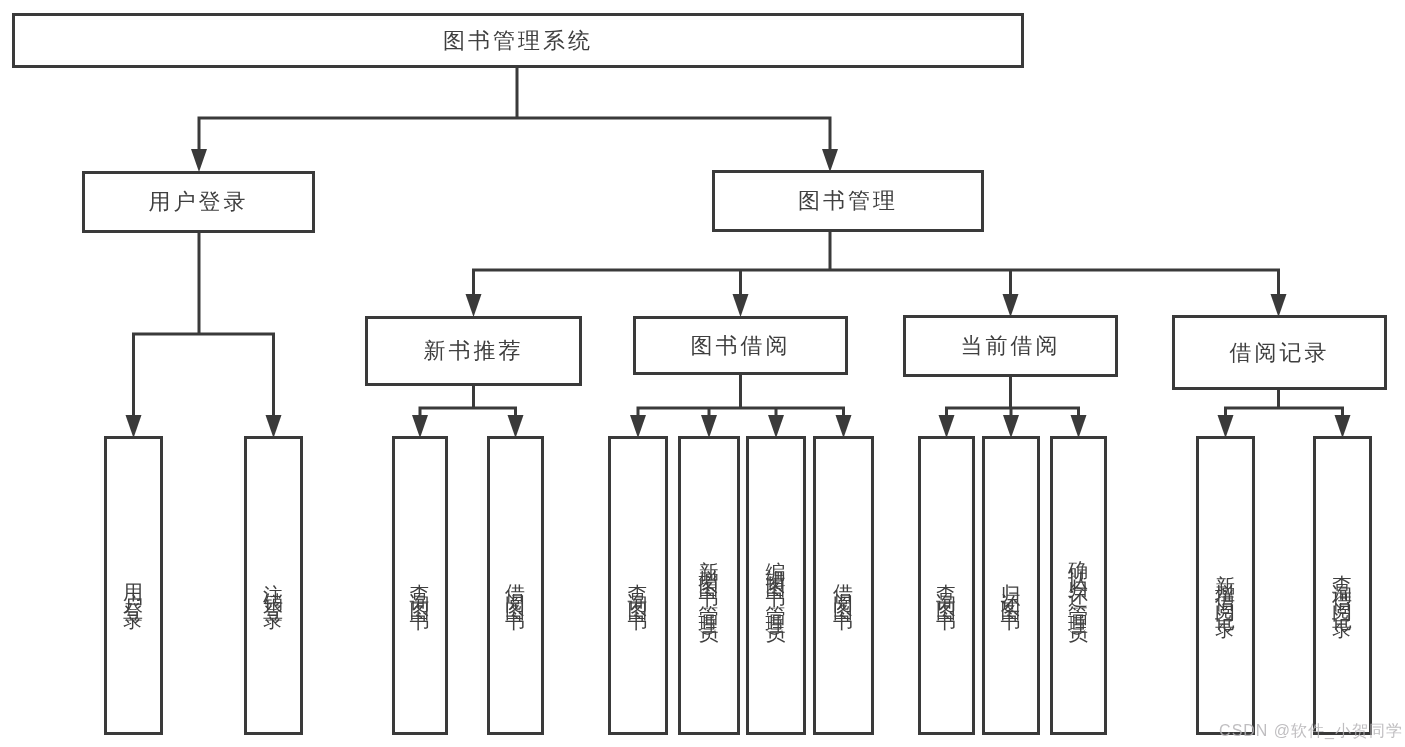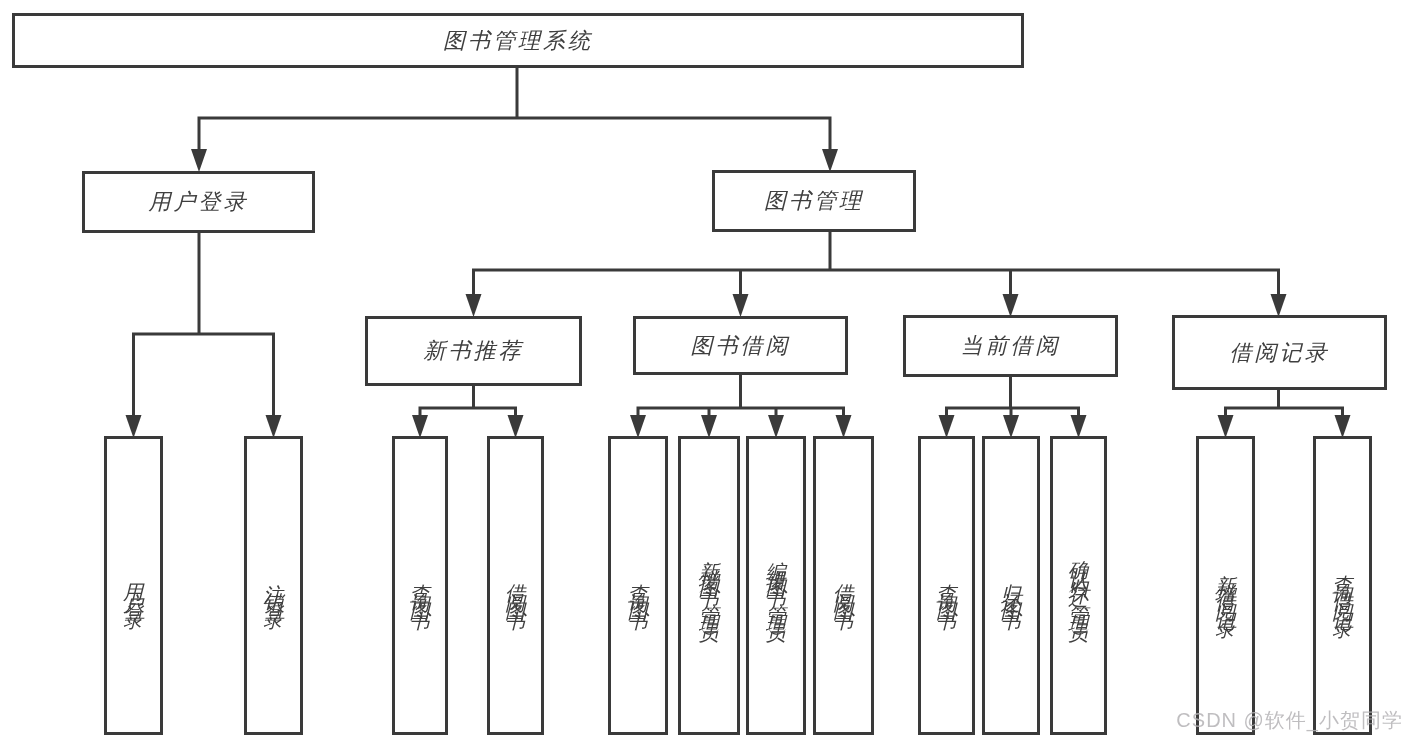--- a/index.html
+++ b/index.html
@@ -14,30 +14,30 @@
     background:var(--bg);
     font-family:"Liberation Sans","DejaVu Sans",sans-serif;
     overflow:hidden;
   }
   .wires{position:absolute;left:0;top:0;color:var(--line);}
   .wires path{stroke:currentColor;stroke-width:3;fill:none;}
   .wires path.ahead{fill:currentColor;stroke:none;}
   .box{
     position:absolute;background:#fff;border:3px solid var(--line);
     box-sizing:border-box;display:flex;align-items:center;justify-content:center;
-    color:var(--text);z-index:2;font-style:italic;
+    color:var(--text);z-index:2;
   }
   .h-label{font-size:22px;letter-spacing:3px;white-space:nowrap;}
   .leaf .v-label{
     writing-mode:vertical-rl;text-orientation:mixed;
     font-size:20px;letter-spacing:9px;line-height:1.3;white-space:nowrap;
   }
   .watermark{
-    position:absolute;right:2px;bottom:13px;z-index:5;
-    font-size:20px;letter-spacing:1px;color:var(--wm);opacity:.85;
+    position:absolute;right:2px;bottom:5px;z-index:5;
+    font-size:16px;letter-spacing:1px;color:var(--wm);opacity:.85;
     white-space:nowrap;
   }
 </style>
 </head>
 <body>
 
 <div class="canvas">
 
   <svg class="wires" width="1405" height="747" viewBox="0 0 1405 747">
 
@@ -75,21 +75,21 @@
     <path class="ahead" d="M1334.5 415 H1350.5 L1342.5 438 Z"></path>
   </svg>
 
   <div class="box" style="left:12px;top:13px;width:1012px;height:55px">
     <span class="h-label">图书管理系统</span>
   </div>
 
   <div class="box" style="left:82px;top:171px;width:233px;height:62px">
     <span class="h-label">用户登录</span>
   </div>
-  <div class="box" style="left:712px;top:170px;width:204px;height:62px">
+  <div class="box" style="left:712px;top:170px;width:272px;height:62px">
     <span class="h-label">图书管理</span>
   </div>
 
   <div class="box" style="left:365px;top:316px;width:217px;height:70px">
     <span class="h-label">新书推荐</span>
   </div>
   <div class="box" style="left:903px;top:315px;width:215px;height:62px">
     <span class="h-label">当前借阅</span>
   </div>
   <div class="box" style="left:633px;top:316px;width:215px;height:59px">

